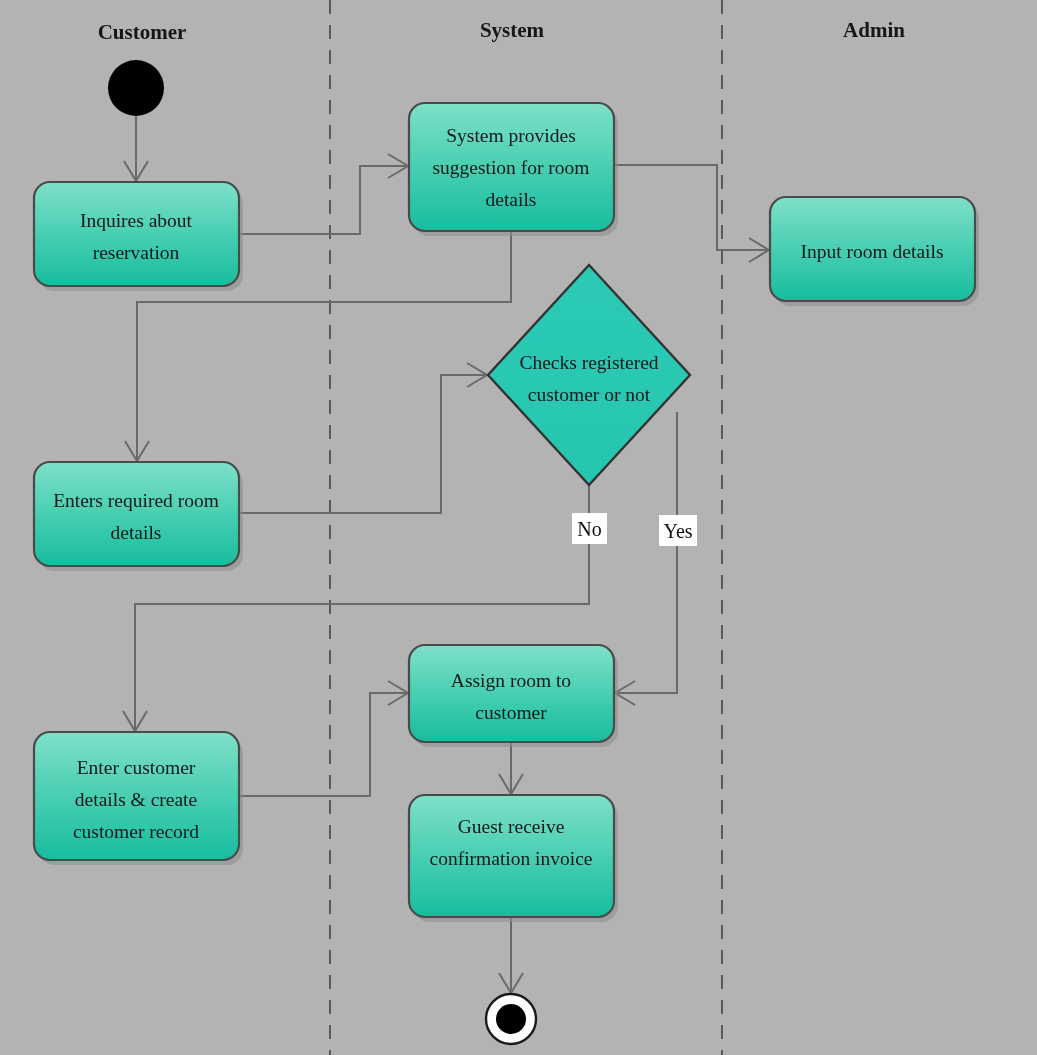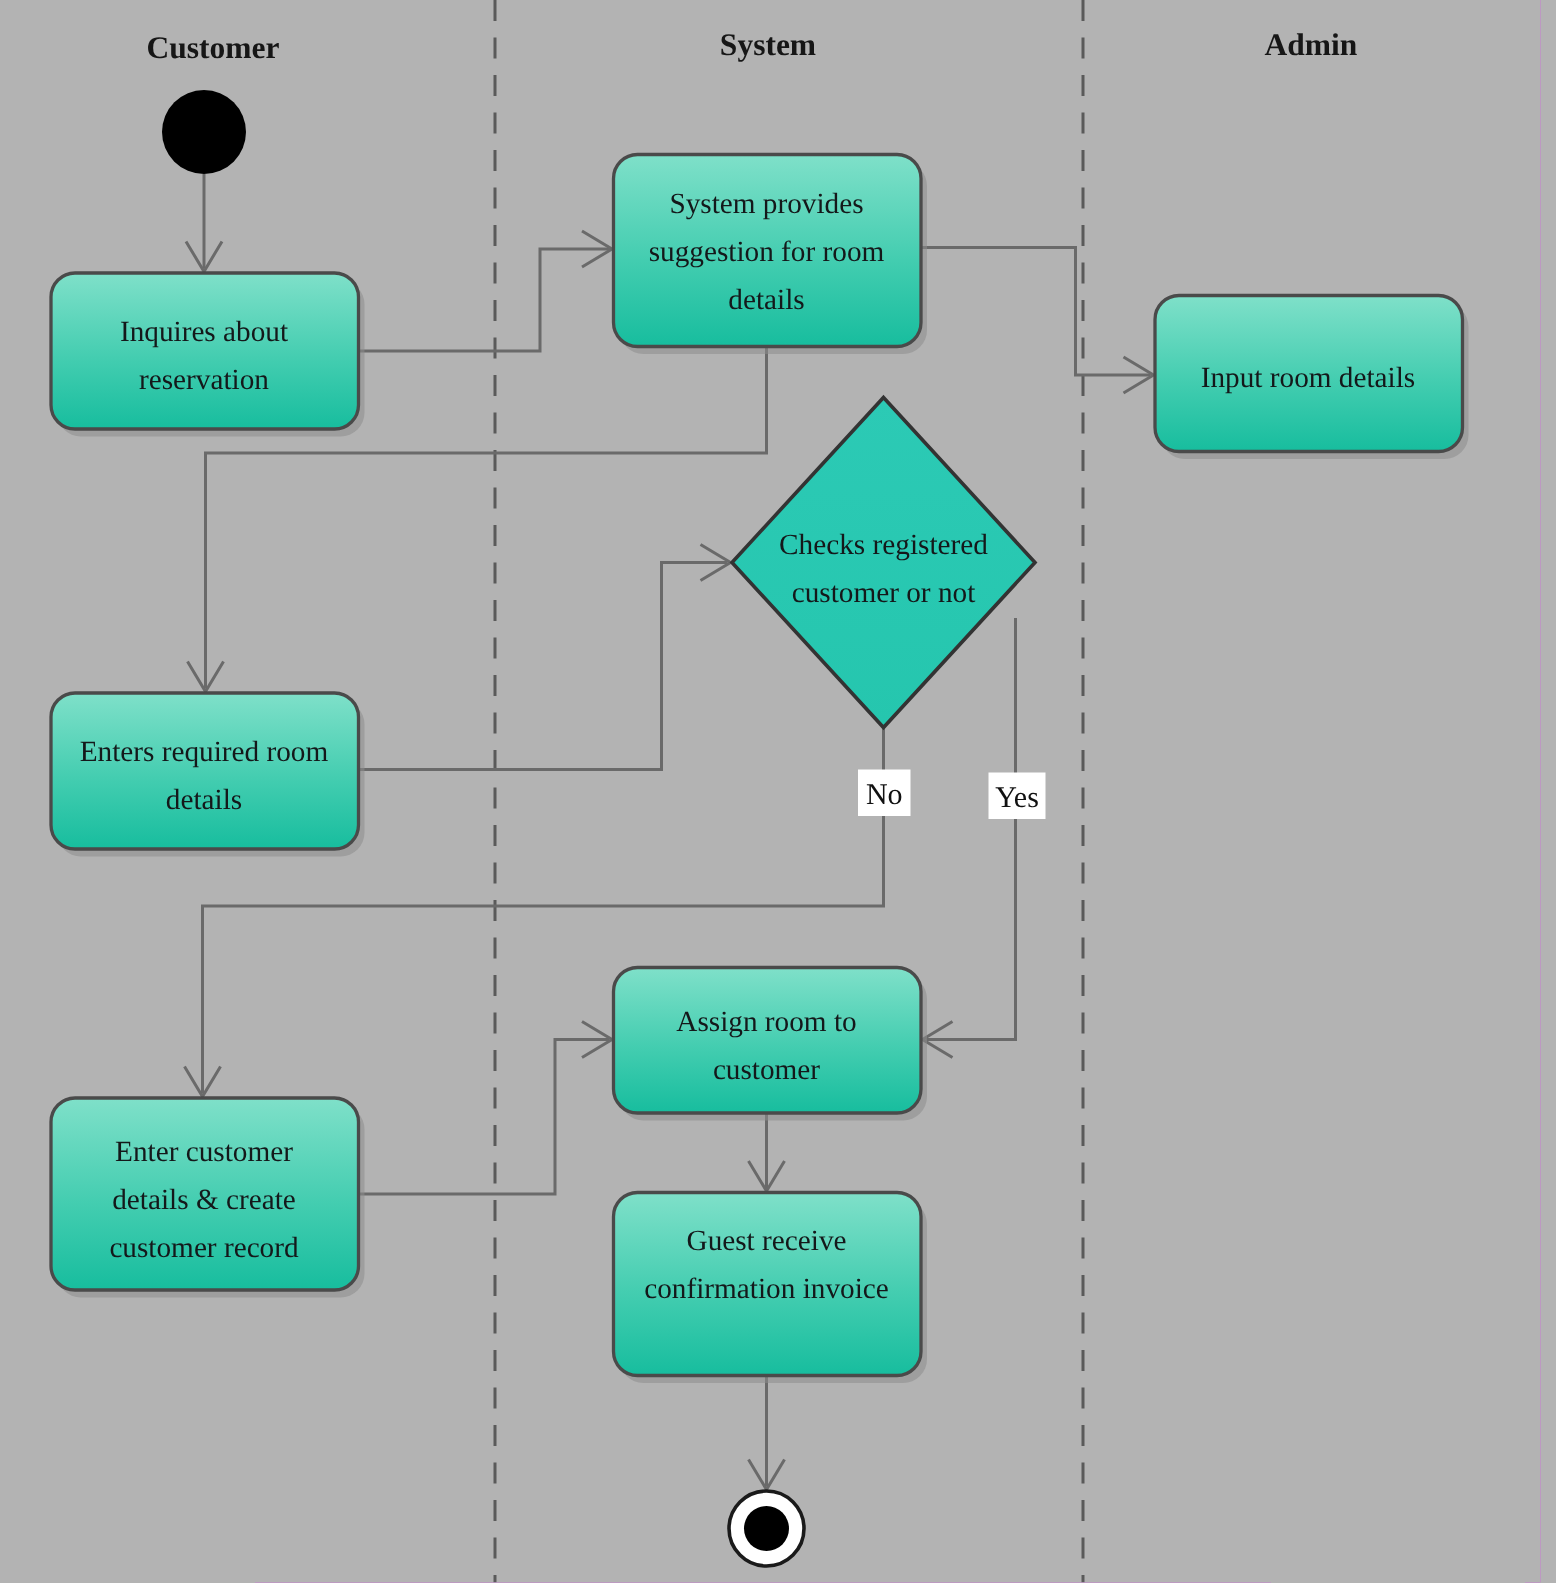--- a/index.html
+++ b/index.html
@@ -4,21 +4,21 @@
 <style>
   html, body {
     margin: 0;
     padding: 0;
     background: #b3b3b3;
   }
   #canvas-wrap {
     position: relative;
     width: 1027px;
     height: 1055px;
-    background: #d946ef;
+    background: #84cc16;
     overflow: hidden;
     font-family: "Liberation Serif", "DejaVu Serif", serif;
   }
   svg.diagram {
     position: absolute;
     top: 0;
     left: 0;
     width: 1037px;
     height: 1055px;
   }

